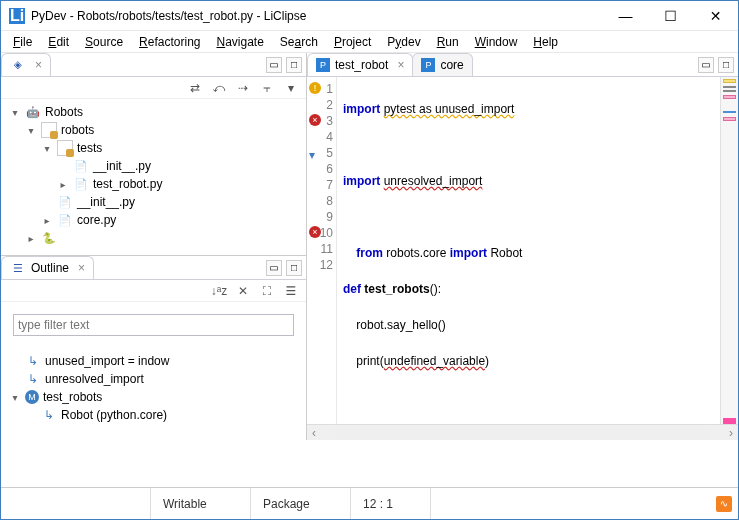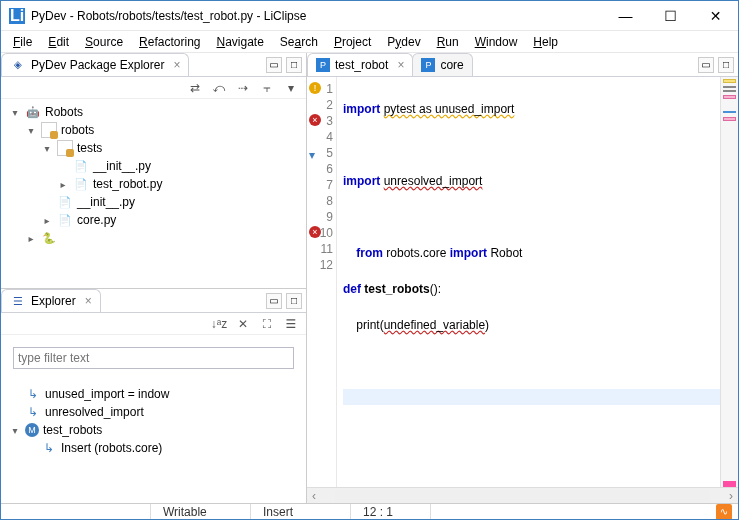--- a/index.html
+++ b/index.html
@@ -77,21 +77,21 @@
 .ov.g { background:#888; height:2px; }
 .ov.b { background:#4a90d9; height:2px; }
 .ov.p { background:#ff4da6; height:6px; bottom:0; }
 
 
 .hscroll { height:16px; background:#f0f0f0; border-top:1px solid #ddd; display:flex; align-items:center; }
 .hscroll .track { flex:1; height:12px; background:#efefef; margin:0 14px; }
 .hscroll .arrow { width:14px; text-align:center; color:#888; cursor:pointer; }
 
 
-.status { height:16px; border-top:1px solid #ccc; display:flex; align-items:center; font-size:11px; color:#333; }
+.status { height:32px; border-top:1px solid #ccc; display:flex; align-items:center; font-size:11px; color:#333;margin-top:47px; }
 .status .cell { padding:0 12px; border-right:1px solid #ddd; height:100%; display:flex; align-items:center; }
 .status .rss { margin-left:auto; margin-right:6px; width:16px; height:16px; background:#f58220; display:flex; align-items:center; justify-content:center; color:#fff; font-size:10px; border-radius:2px; }
 </style>
 </head>
 <body>
 
 <div class="titlebar">
   <span class="app-icon">Li</span>
   <span class="title">PyDev - Robots/robots/tests/test_robot.py - LiClipse</span>
   <div class="win-btn">—</div>
@@ -112,21 +112,20 @@
     <div class="item"><span class="ul">W</span>indow</div>
     <div class="item"><span class="ul">H</span>elp</div>
   </div>
 
 <div class="main">
   <div class="left">
     <div class="view" style="flex:1.1">
       <div class="tabrow">
         <div class="tab active">
           <span class="ico blue">🞛</span>
-          <span>PyDev Package Explorer</span>
           <span class="x">×</span>
         </div>
         <div class="spacer"></div>
         <div class="btns">
           <div class="tbtn">▭</div>
           <div class="tbtn">□</div>
         </div>
       </div>
       <div class="viewbar" id="explorer-tools">
           <span class="tool">⇄</span>
@@ -175,21 +174,21 @@
             <span class="twist">▸</span>
             <span class="ico blue">🐍</span>
           </div>
         </div>
     </div>
 
     <div class="view" style="flex:1">
       <div class="tabrow">
         <div class="tab active">
           <span class="ico blue">☰</span>
-          <span>Explorer</span>
+          <span>Outline</span>
           <span class="x">×</span>
         </div>
         <div class="spacer"></div>
         <div class="btns">
           <div class="tbtn">▭</div>
           <div class="tbtn">□</div>
         </div>
       </div>
       <div class="viewbar" id="outline-tools">
           <span class="tool">↓ᵃz</span>
@@ -210,21 +209,21 @@
             <span>unresolved_import</span>
           </div>
           <div class="node" style="padding-left: 6px;">
             <span class="twist">▾</span>
             <span class="ico method">M</span>
             <span>test_robots</span>
           </div>
           <div class="node" style="padding-left: 22px;">
             <span class="twist"></span>
             <span class="ico import">↳</span>
-            <span>Insert (robots.core)</span>
+            <span>Robot (python.core)</span>
           </div>
         </div>
     </div>
   </div>
 
   <div class="right">
     <div class="tabrow" id="editor-tabs">
         <div class="tab active">
           <span style="width:14px;height:14px;background:#2a7fd5;color:#fff;display:inline-flex;align-items:center;justify-content:center;font-size:9px">P</span>
           <span>test_robot</span>
@@ -255,20 +254,21 @@
           <div class="ln">11</div>
           <div class="ln">12</div>
         </div>
       <div class="code" id="code">
           <div class="row"><span class="kw">import</span> <span class="sqw">pytest as unused_import</span></div>
           <div class="row">&nbsp;</div>
           <div class="row"><span class="kw">import</span> <span class="sq">unresolved_import</span></div>
           <div class="row">&nbsp;</div>
           <div class="row">    <span class="kw">from</span> robots.core <span class="kw">import</span> Robot</div>
           <div class="row"><span class="kw">def</span> <b>test_robots</b>():</div>
+          <div class="row">    robot.say_hello()</div>
           <div class="row">    print(<span class="sq">undefined_variable</span>)</div>
           <div class="row">&nbsp;</div>
           <div class="row cursor">&nbsp;</div>
         </div>
       <div class="overview" id="overview">
           <div class="ov y" style="top: 2px;"></div>
           <div class="ov g" style="top: 9px;"></div>
           <div class="ov g" style="top: 13px;"></div>
           <div class="ov r" style="top: 18px;"></div>
           <div class="ov b" style="top: 34px;"></div>
@@ -280,16 +280,16 @@
       <div class="arrow">‹</div>
       <div class="track"></div>
       <div class="arrow">›</div>
     </div>
   </div>
 </div>
 
 <div class="status">
   <div class="cell" style="width:150px"></div>
   <div class="cell" style="width:100px">Writable</div>
-  <div class="cell" style="width:100px">Insert</div>
+  <div class="cell" style="width:100px">Package</div>
   <div class="cell" style="width:80px">12 : 1</div>
   <div class="rss">∿</div>
 </div>
 
 </body></html>

